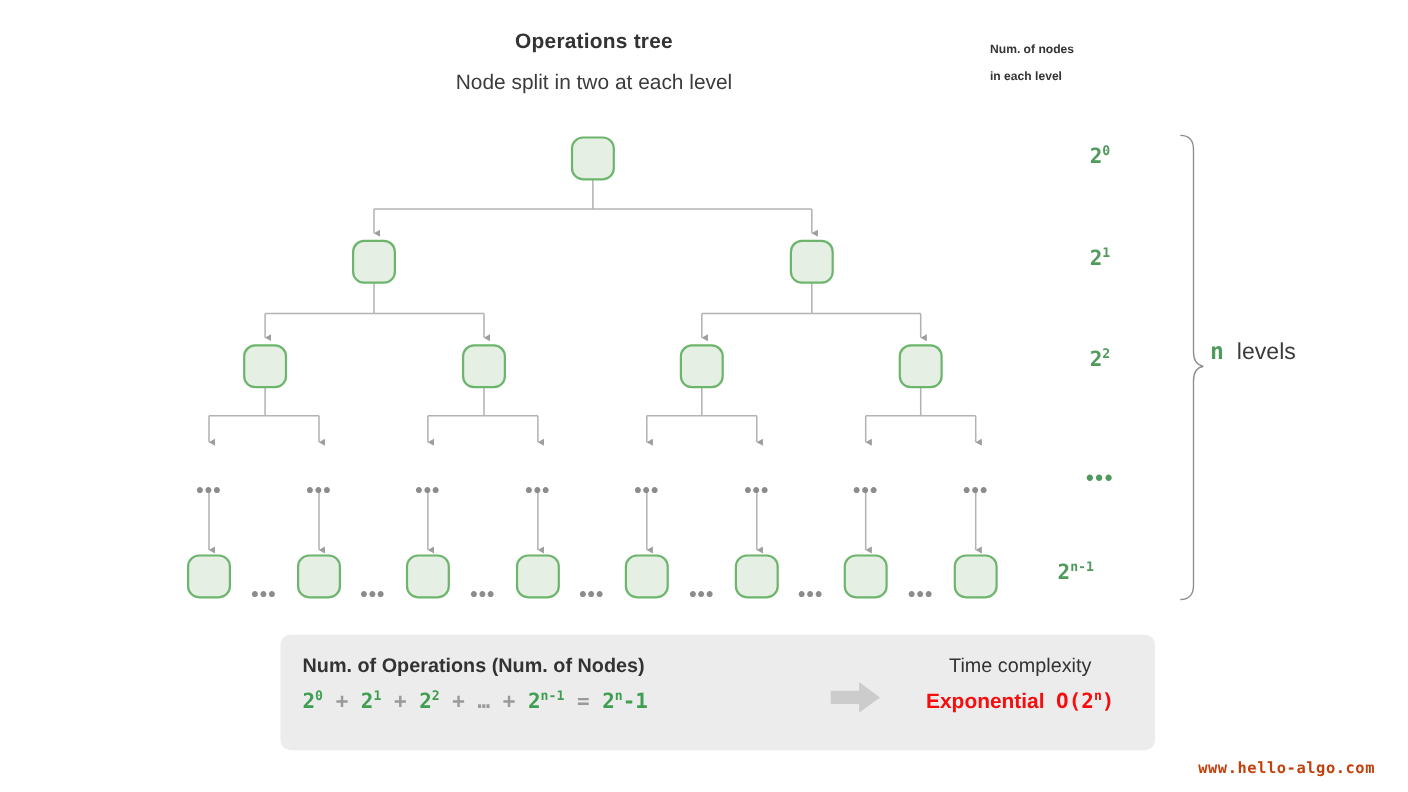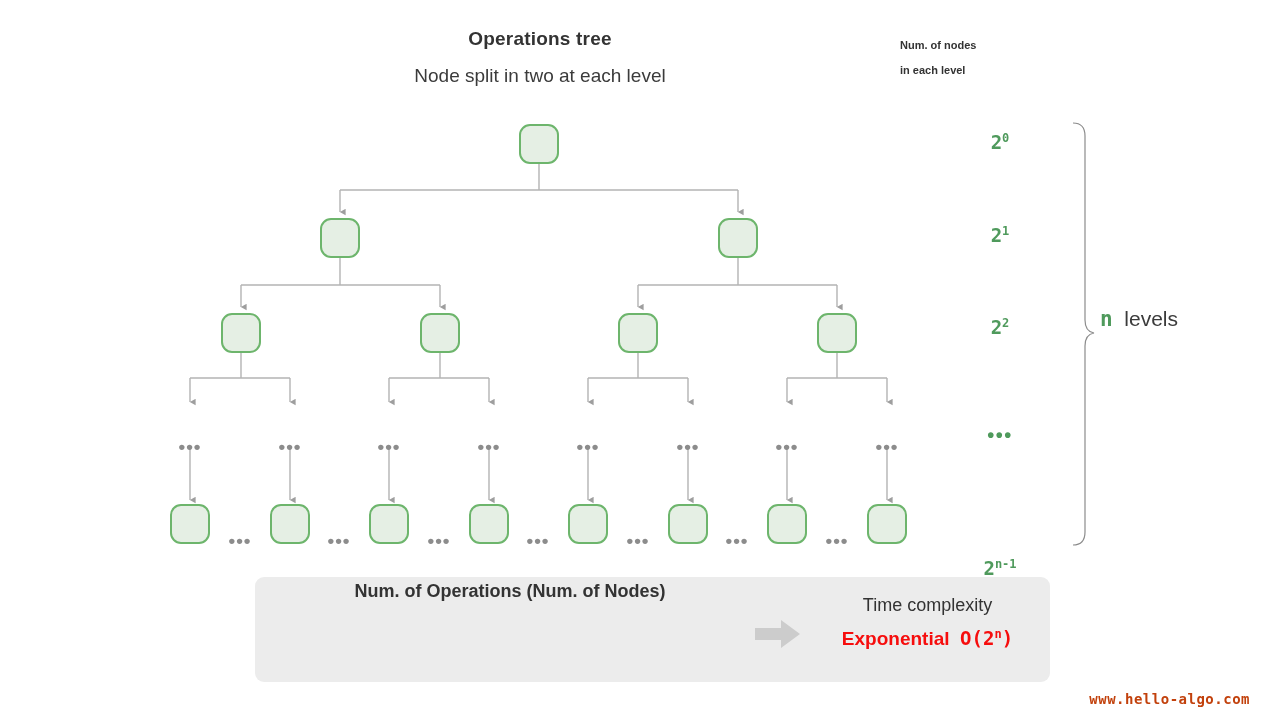--- a/index.html
+++ b/index.html
@@ -108,23 +108,23 @@
   #summary-panel {
     position: absolute;
     left: 255px; top: 577px;
     width: 795px;
     height: 105px;
     background: #ececec;
     border-radius: 9px;
   }
   #summary-left {
     position: absolute;
-    left: 20px; top: 4px;
+    left: 20px; top: 18px;
     width: 470px;
-    text-align: center;
+    text-align: left;
   }
   #ops-title {
     font-size: 18px;
     font-weight: bold;
     color: #333333;
     white-space: nowrap;
   }
   #ops-formula {
     margin-top: 11px;
     font-family: "DejaVu Sans Mono", monospace;
@@ -278,21 +278,21 @@
              L1085,532
              C1085,540 1082,545 1073,545"></path>
   </g>
 </svg>
 
 <div id="level-labels">
     <div class="level-label" style="left: 955px; top: 131px;">2<sup>0</sup></div>
     <div class="level-label" style="left: 955px; top: 224px;">2<sup>1</sup></div>
     <div class="level-label" style="left: 955px; top: 316px;">2<sup>2</sup></div>
     <div class="level-label dots" style="left: 955px; top: 424px;">•••</div>
-    <div class="level-label" style="left: 955px; top: 509px; margin-top: 48px;">2<sup>n-1</sup></div>
+    <div class="level-label" style="left: 933px; top: 509px;">2<sup>n-1</sup></div>
   </div>
 
 <div id="levels-total">
   <div>
     <span class="nvar">n</span>
     &nbsp;<span>levels</span>
   </div>
 </div>
 
 <div id="tree-dots-layer">
@@ -310,20 +310,21 @@
     <div class="tree-dots" style="left: 518px; top: 531px;">•••</div>
     <div class="tree-dots" style="left: 618px; top: 531px;">•••</div>
     <div class="tree-dots" style="left: 717px; top: 531px;">•••</div>
     <div class="tree-dots" style="left: 817px; top: 531px;">•••</div>
   </div>
 
 <div id="summary-panel">
 
   <div id="summary-left">
     <div id="ops-title">Num. of Operations (Num. of Nodes)</div>
+    <div id="ops-formula">2<sup>0</sup> <span class="op">+</span> 2<sup>1</sup> <span class="op">+</span> 2<sup>2</sup> <span class="op">+</span> <span class="op">…</span> <span class="op">+</span> 2<sup>n-1</sup> <span class="op">=</span> 2<sup>n</sup>-1</div>
   </div>
 
   <svg id="summary-arrow" viewBox="0 0 46 30" xmlns="http://www.w3.org/2000/svg">
     <path d="M0,9 L26,9 L26,1 L45,15 L26,29 L26,21 L0,21 Z" fill="#cccccc"></path>
   </svg>
 
   <div id="summary-right">
     <div id="tc-title">Time complexity</div>
     <div id="tc-value">
       <span>Exponential</span><span>&nbsp;&nbsp;</span><span class="bigo" id="bigo-slot">O(2<sup>n</sup>)</span>

